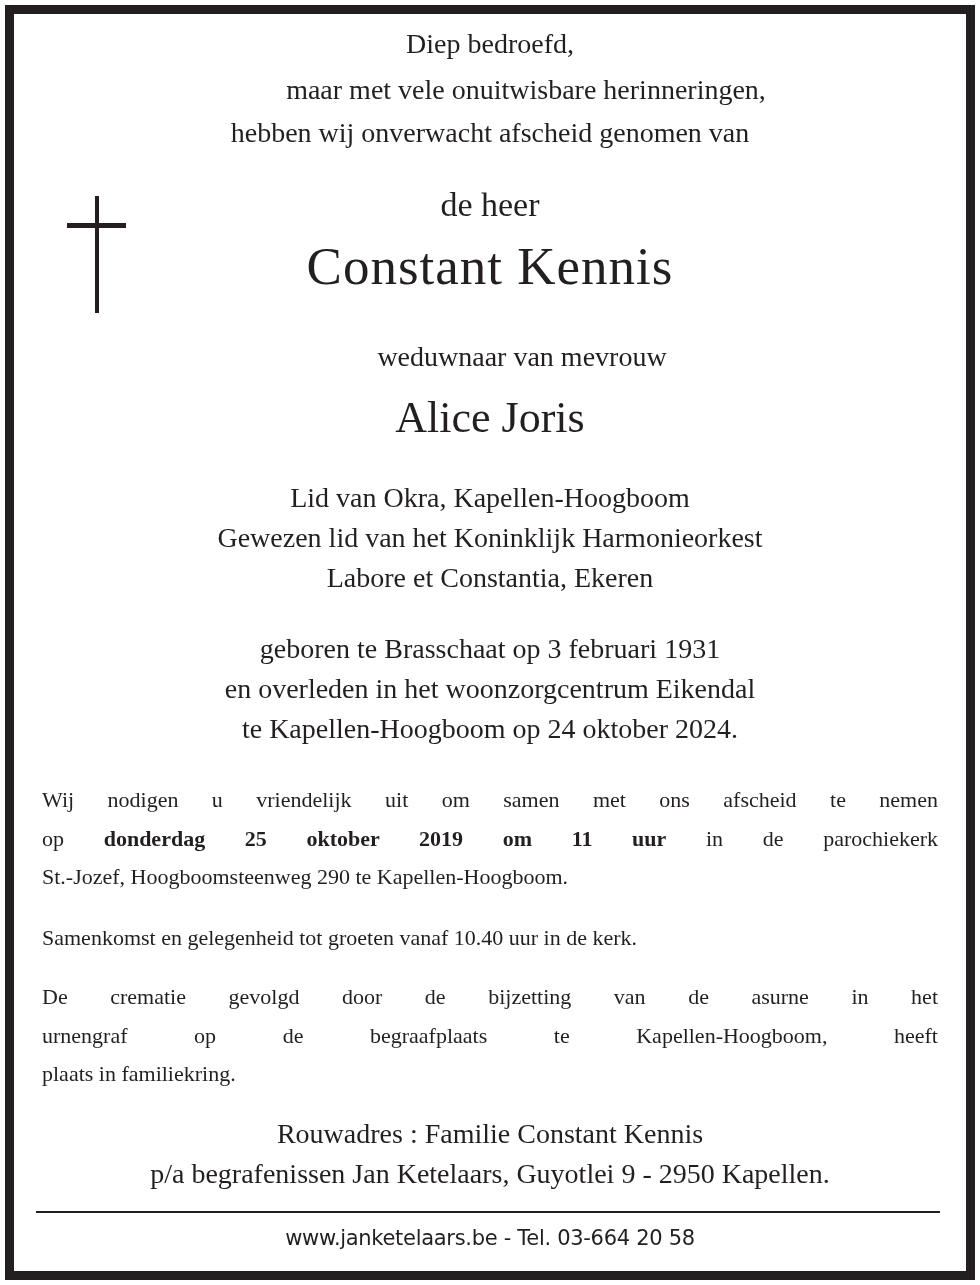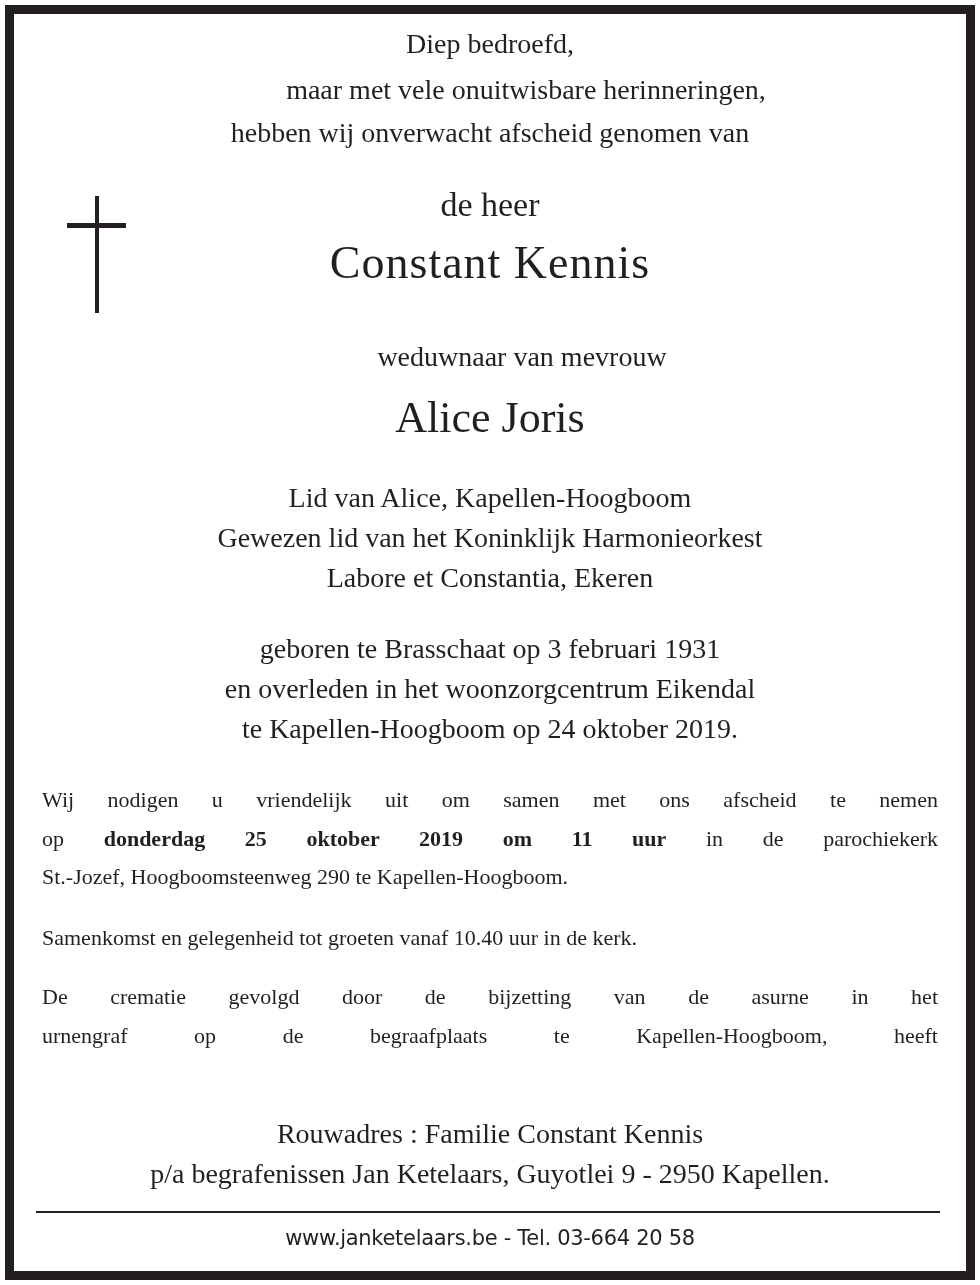--- a/index.html
+++ b/index.html
@@ -5,21 +5,21 @@
   html, body { margin: 0; padding: 0; background: #ffffff; }
   body { width: 980px; height: 1285px; position: relative; overflow: hidden; }
   .frame {
     position: absolute; left: 5px; top: 5px; width: 970px; height: 1275px;
     box-sizing: border-box; border: 9px solid #231f20; background: #fff;
   }
   .serif { font-family: "Liberation Serif", "DejaVu Serif", serif; color: #231f20; }
   .line { position: absolute; left: 0; width: 980px; text-align: center; white-space: nowrap; }
   .intro { font-size: 28px; }
   .deheer { font-size: 34px; }
-  .name { font-size: 46px; letter-spacing: 1px; }
+  .name { font-size: 53px; letter-spacing: 1px; }
   .wed { font-size: 28px; padding-left: 32px; }
   .alice { font-size: 44px; }
   .m { font-size: 28px; }
   .body-p { position: absolute; left: 42px; width: 896px; font-size: 22px; line-height: 38.5px; text-align: justify; }
   .body-p .ln { display: block; text-align: justify; text-align-last: justify; white-space: nowrap; height: 38.5px; }
   .body-p .ln.last { text-align-last: left; }
   .bold { font-weight: bold; }
   .cross-v { position: absolute; left: 95px; top: 196px; width: 4px; height: 117px; background: #231f20; }
   .cross-h { position: absolute; left: 67px; top: 223px; width: 59px; height: 5px; background: #231f20; }
   .rule { position: absolute; left: 36px; top: 1211px; width: 904px; height: 2px; background: #231f20; }
@@ -36,41 +36,42 @@
 <div class="line serif intro" style="top:28px;">Diep bedroefd,</div>
 <div class="line serif intro" style="top:74px;padding-left:36px;">maar met vele onuitwisbare herinneringen,</div>
 <div class="line serif intro" style="top:117px;">hebben wij onverwacht afscheid genomen van</div>
 
 <div class="line serif deheer" style="top:186px;">de heer</div>
 <div class="line serif name" style="top:236px;">Constant Kennis</div>
 
 <div class="line serif wed" style="top:341px;">weduwnaar van mevrouw</div>
 <div class="line serif alice" style="top:392px;">Alice Joris</div>
 
-<div class="line serif m" style="top:482px;">Lid van Alice, Kapellen-Hoogboom</div>
+<div class="line serif m" style="top:482px;">Lid van Okra, Kapellen-Hoogboom</div>
 <div class="line serif m" style="top:522px;">Gewezen lid van het Koninklijk Harmonieorkest</div>
 <div class="line serif m" style="top:562px;">Labore et Constantia, Ekeren</div>
 
 <div class="line serif m" style="top:633px;">geboren te Brasschaat op 3 februari 1931</div>
 <div class="line serif m" style="top:673px;">en overleden in het woonzorgcentrum Eikendal</div>
-<div class="line serif m" style="top:713px;">te Kapellen-Hoogboom op 24 oktober 2019.</div>
+<div class="line serif m" style="top:713px;">te Kapellen-Hoogboom op 24 oktober 2024.</div>
 
 <div class="body-p serif" style="top:781px;">
   <span class="ln">Wij nodigen u vriendelijk uit om samen met ons afscheid te nemen</span>
   <span class="ln"><span>op</span> <span class="bold">donderdag 25 oktober 2019 om 11 uur</span> <span>in de parochiekerk</span></span>
   <span class="ln last">St.-Jozef, Hoogboomsteenweg 290 te Kapellen-Hoogboom.</span>
 </div>
 
 <div class="body-p serif" style="top:919px;">
   <span class="ln last">Samenkomst en gelegenheid tot groeten vanaf 10.40 uur in de kerk.</span>
 </div>
 
 <div class="body-p serif" style="top:978px;">
   <span class="ln">De crematie gevolgd door de bijzetting van de asurne in het</span>
   <span class="ln">urnengraf op de begraafplaats te Kapellen-Hoogboom, heeft</span>
+  <span class="ln last">plaats in familiekring.</span>
 </div>
 
 <div class="line serif m" style="top:1118px;">Rouwadres : Familie Constant Kennis</div>
 <div class="line serif m" style="top:1158px;">p/a begrafenissen Jan Ketelaars, Guyotlei 9 - 2950 Kapellen.</div>
 
 <div class="rule"></div>
 
 <div class="footer">www.janketelaars.be - Tel. 03-664 20 58</div>
 
 </body></html>

